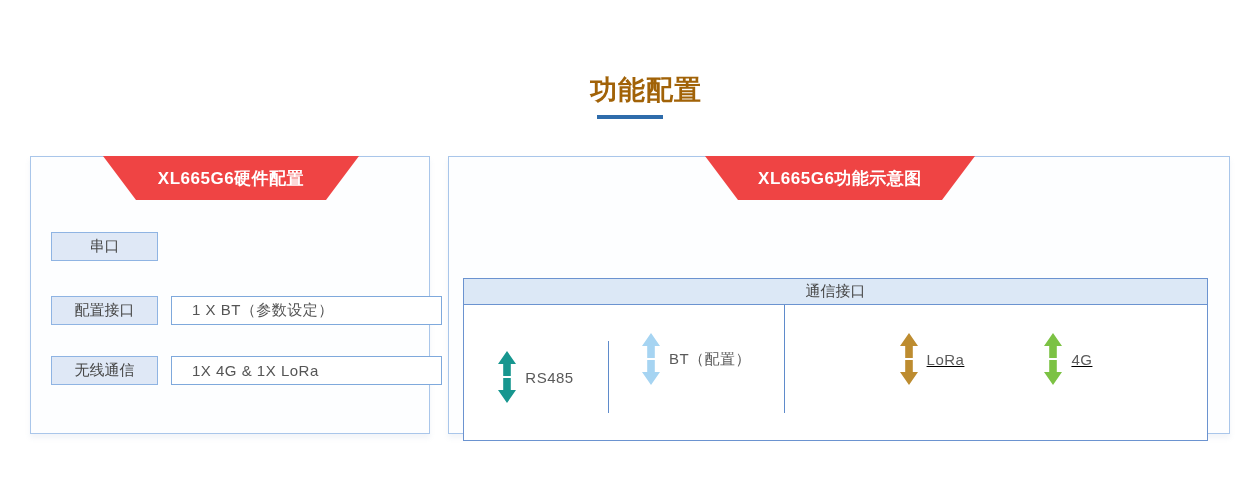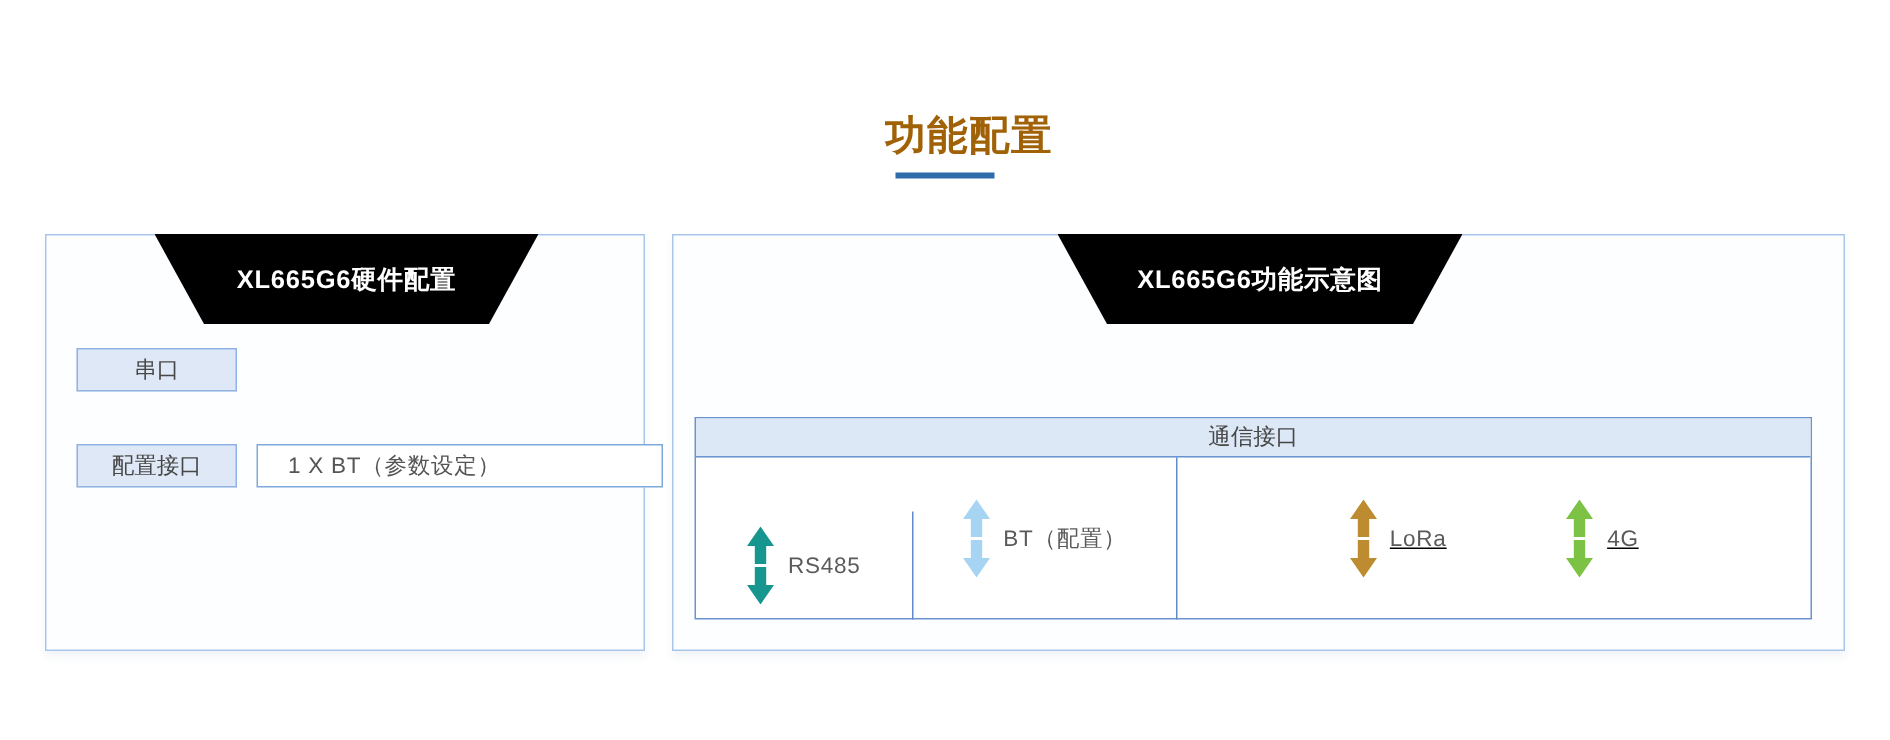--- a/index.html
+++ b/index.html
@@ -24,22 +24,22 @@
   
   .panel {
     position: absolute; top: 156px; height: 278px;
     background: #fdfeff; border: 1px solid #a9c6ea;
     box-shadow: 0 4px 5px rgba(120,150,190,0.10);
   }
   .panel-left  { left: 30px;  width: 400px; }
   .panel-right { left: 448px; width: 782px; }
 
   .trapezoid {
-    position: absolute; top: -1px; height: 60px;
-    background: #000000; color: #ffffff;
+    position: absolute; top: -1px; height: 44px;
+    background: #ef4444; color: #ffffff;
     display: flex; align-items: center; justify-content: center;
     font-size: 17px; font-weight: bold; letter-spacing: 0.5px;
     clip-path: polygon(0 0, 100% 0, calc(100% - 33px) 100%, 33px 100%);
   }
   .panel-left  .trapezoid { left: 72px;  width: 256px; }
   .panel-right .trapezoid { left: 256px; width: 270px; }
 
   
   .hw-row { position: absolute; left: 0; width: 100%; height: 29px; }
   .hw-row-1 { top: 75px; }
@@ -59,21 +59,21 @@
   }
 
   
   .transparent-bar {
     position: absolute; left: 14px; top: 77px; width: 745px; height: 29px;
     background: #dce8f6; border: 1px solid #6b93d0;
     display: flex; align-items: center; justify-content: center;
     font-size: 15px; color: #474747;
   }
   .iface-table {
-    position: absolute; left: 14px; top: 121px; width: 745px; height: 135px;
+    position: absolute; left: 14px; top: 121px; width: 745px; height: 163px;
     border: 1px solid #6b93d0; background: #ffffff;
   }
   .iface-header {
     height: 26px; background: #dce8f6; border-bottom: 1px solid #6b93d0;
     display: flex; align-items: center; justify-content: center;
     font-size: 15px; color: #474747;
   }
   .iface-body { display: flex; height: 108px; }
   .iface-cell {
     display: flex; align-items: center; justify-content: center; gap: 9px;
@@ -101,20 +101,24 @@
 
     <div class="hw-row hw-row-1">
       <div class="hw-label">串口</div>
     </div>
 
     <div class="hw-row hw-row-2">
       <div class="hw-label">配置接口</div>
       <div class="hw-value">1 X BT（参数设定）</div>
     </div>
 
+    <div class="hw-row hw-row-3">
+      <div class="hw-label">无线通信</div>
+      <div class="hw-value">1X 4G &amp; 1X LoRa</div>
+    </div>
   </section>
 
   <section class="panel panel-right">
     <div class="trapezoid">
       <span>XL665G6功能示意图</span>
     </div>
 
 
     <div class="iface-table">
       <div class="iface-header">通信接口</div>

